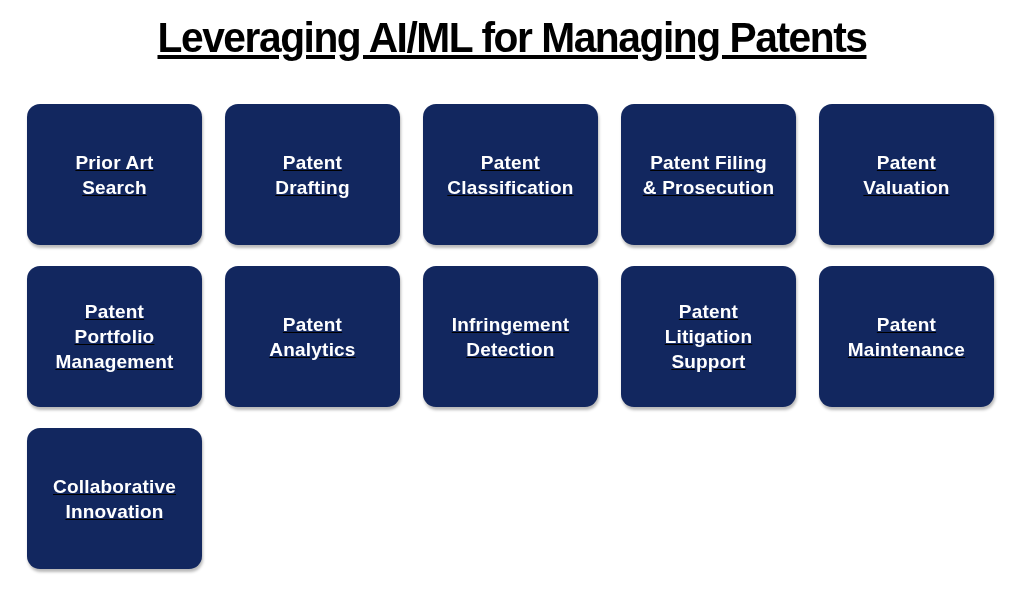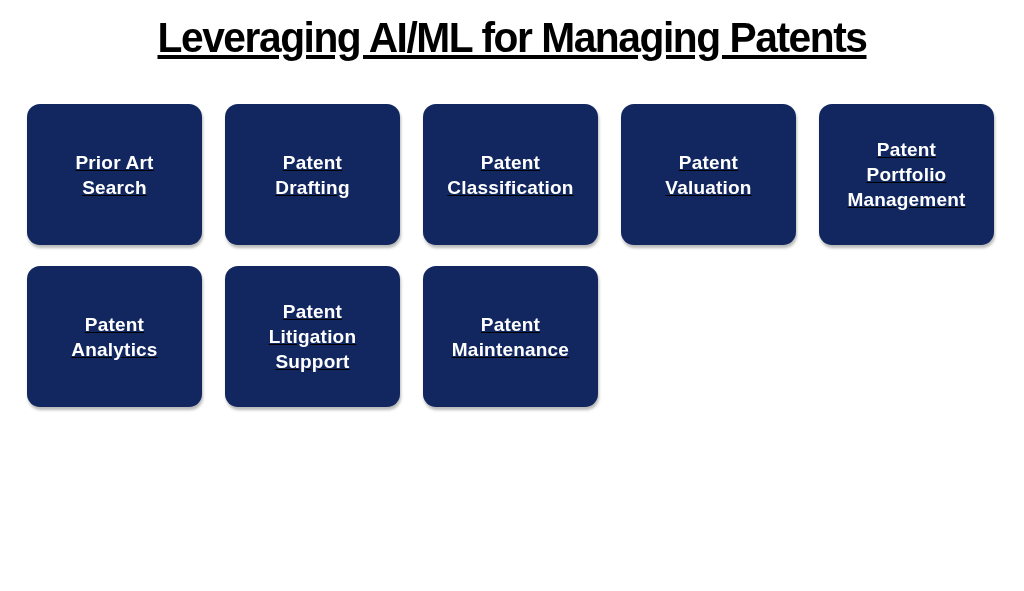--- a/index.html
+++ b/index.html
@@ -76,45 +76,57 @@
     <div class="card">
       <span class="card-label">Patent
 Drafting</span>
     </div>
 
     <div class="card">
       <span class="card-label">Patent
 Classification</span>
     </div>
 
+    <div class="card">
+      <span class="card-label">Patent Filing
+&amp; Prosecution</span>
+    </div>
 
     <div class="card">
       <span class="card-label">Patent
 Valuation</span>
     </div>
 
     <div class="card">
       <span class="card-label">Patent
 Portfolio
 Management</span>
     </div>
 
     <div class="card">
       <span class="card-label">Patent
 Analytics</span>
     </div>
 
+    <div class="card">
+      <span class="card-label">Infringement
+Detection</span>
+    </div>
 
 
     <div class="card">
       <span class="card-label">Patent
 Litigation
 Support</span>
     </div>
 
     <div class="card">
       <span class="card-label">Patent
 Maintenance</span>
     </div>
 
+    <div class="card">
+      <span class="card-label">Collaborative
+Innovation</span>
+    </div>
 
   </div>
 </div>
 
 </body></html>

